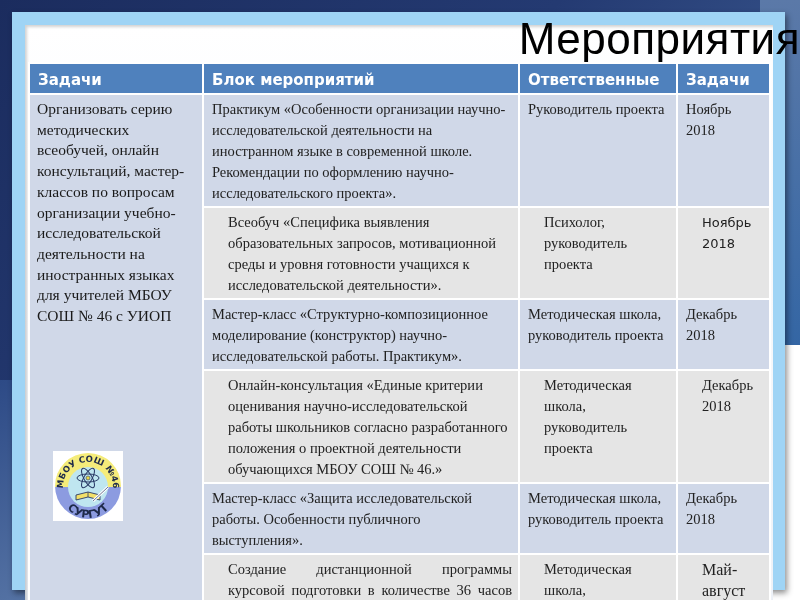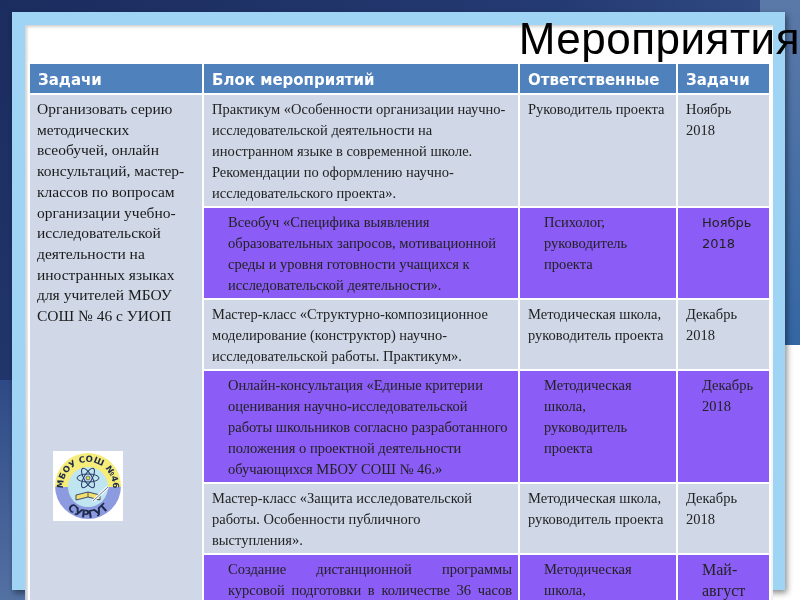--- a/index.html
+++ b/index.html
@@ -43,21 +43,21 @@
   th {
     background:#4f81bd; color:#fff; text-align:left;
     font-family:"DejaVu Sans", sans-serif; font-weight:bold; font-size:15px;
     height:27px; padding:2px 8px 0 8px; vertical-align:middle;
   }
   td {
     font-size:14.5px; line-height:21px; color:#222;
     padding:4px 6px 2px 8px;
   }
   tr.odd td { background:#d0d8e8; }
-  tr.even td { background:#8b5cf6;padding-left:24px; }
+  tr.even td { background:#e5e5e5;padding-left:24px; }
   td.task { background:#d0d8e8 !important; font-size:15.5px; line-height:20.7px; color:#1a1a1a; position:relative; padding-left:7px; }
   td.justify { text-align:justify; text-align-last:left; }
   .sans { font-family:"DejaVu Sans", sans-serif; font-size:13px; }
   .big { font-size:16px; line-height:21px; }
   .logo {
     position:absolute; left:53px; top:451px; width:70px; height:70px;
     background:#ffffff;
   }
 </style>
 </head>

